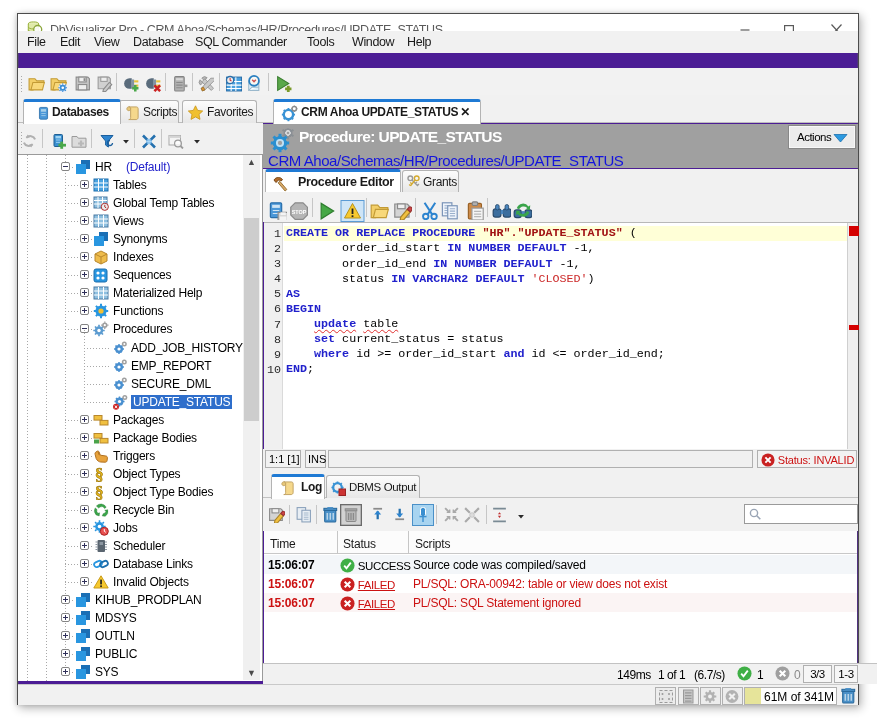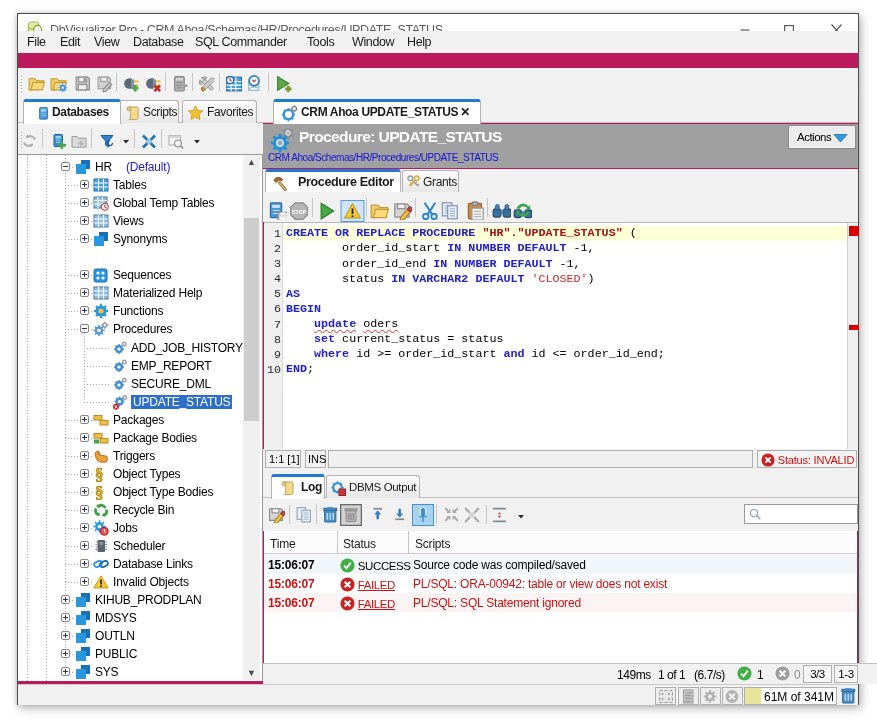--- a/index.html
+++ b/index.html
@@ -1,18 +1,18 @@
 <!DOCTYPE html>
 <html><head>
 <meta charset="utf-8">
 <style>
   html,body{margin:0;padding:0;width:877px;height:727px;background:#fff;overflow:hidden}
   *{box-sizing:border-box}
   body{font-family:"Liberation Sans",sans-serif;font-size:12px;color:#000}
-  #win{position:absolute;left:17px;top:13px;width:842px;height:692px;background:#be185d;
+  #win{position:absolute;left:17px;top:13px;width:842px;height:692px;background:#4c1d95;
        border:1px solid #4c4c4c;box-shadow:2px 3px 9px rgba(0,0,0,.30),-1px 0 4px rgba(0,0,0,.12),inset 0 0 0 1px rgba(90,90,90,.35)}
   #titlebar{position:absolute;left:0;top:0;width:840px;height:32px;background:#fff}
   #titletext{position:absolute;left:32px;top:9px;color:#5a5a5a;font-size:12.5px;letter-spacing:-.38px}
   #menubar{position:absolute;left:0;top:17px;width:840px;height:22px;background:#f1f1f1}
   #menubar span{position:absolute;top:4px;font-size:12.5px;color:#1a1a1a;letter-spacing:-.38px}
   #toolbar{position:absolute;left:0;top:54px;width:840px;height:27px;background:#f2f2f2}
   #tabbar{position:absolute;left:0;top:81px;width:840px;height:28px;background:#f1f1f1;border-bottom:1px solid #bdbdbd}
   .tab{position:absolute;top:5px;height:23px;background:linear-gradient(#fcfcfc,#e7e7e7);border:1px solid #b3b3b3;border-bottom:none;border-radius:3px 3px 0 0;font-size:12px;color:#1a1a1a;letter-spacing:-.35px}
   .tab.active{background:#fff;border-top:3px solid #1f7ad4;top:4px;height:25px;font-weight:bold;z-index:3}
   .tab .lbl{position:absolute;top:4px;white-space:nowrap}
@@ -26,21 +26,21 @@
   .guide{position:absolute;width:1px;background-image:linear-gradient(#a8a8a8 1px,transparent 1px);background-size:1px 3px}
   .hguide{position:absolute;height:1px;background-image:linear-gradient(90deg,#a8a8a8 1px,transparent 1px);background-size:3px 1px}
   .expander{position:absolute;width:9px;height:9px;border:1px solid #848484;background:#fff;border-radius:2px}
   .expander:before{content:"";position:absolute;left:1px;top:3px;width:5px;height:1px;background:#30305a}
   .expander.plus:after{content:"";position:absolute;left:3px;top:1px;width:1px;height:5px;background:#30305a}
   #treescroll{position:absolute;left:225px;top:141px;width:17px;height:525px;background:#f0f0f0}
   #treethumb{position:absolute;left:1px;top:63px;width:15px;height:203px;background:#cdcdcd}
   .sarrow{position:absolute;left:0;width:17px;height:14px;color:#4a4a4a;font-size:9px;text-align:center;line-height:14px}
   #rhead{position:absolute;left:245px;top:110px;width:595px;height:44px;background:#a0a0a0}
   #rtitle{position:absolute;left:36px;top:4px;font-size:15.5px;font-weight:bold;color:#fff;letter-spacing:-.6px}
-  #rcrumb{position:absolute;left:5px;top:28px;font-size:10px;color:#1414dd;letter-spacing:-.45px}
+  #rcrumb{position:absolute;left:5px;top:28px;font-size:15px;color:#1414dd;letter-spacing:-.45px}
   #actions{position:absolute;right:3px;top:2px;width:66px;height:22px;background:#ececec;border:1px solid #f8f8f8;outline:1px solid #888;font-size:11.5px;letter-spacing:-.5px;padding:4px 0 0 7px}
   #rtabs{position:absolute;left:245px;top:155px;width:595px;height:23px;background:#f1f1f1}
   #rtabs .tab{top:1px;height:22px}
   #rtabs .tab.active{top:0;height:23px}
   #rtoolbar{position:absolute;left:245px;top:178px;width:595px;height:30px;background:#f1f1f1}
   #editor{position:absolute;left:246px;top:208px;width:594px;height:227px;background:#fff;border-top:1px solid #b8b8b8}
   #gutter{position:absolute;left:0;top:0;width:19px;height:226px;background:#f0f0f0;border-right:1px solid #dadada}
   .ln{position:absolute;right:1px;font-family:"Liberation Mono",monospace;font-size:11.7px;color:#2a2a2a;text-align:right;width:16px}
   #code{position:absolute;left:22px;top:3.4px;font-family:"Liberation Mono",monospace;font-size:11.7px;line-height:15.1px;white-space:pre}
   .kw{color:#2121cc;font-weight:bold}
@@ -296,20 +296,30 @@
       </div>
       <div class="trow" style="left:0;top:75px;width:245px">
         <div class="hguide" style="left:47px;top:9px;width:14px"></div>
         <div class="expander plus" style="left:62px;top:4px"></div>
         <div class="hguide" style="left:73px;top:9px;width:2px"></div>
         <svg style="position:absolute;left:75px;top:1px" width="16" height="16" viewBox="0 0 16 16">
           <rect x="6" y="1" width="9" height="9" fill="#1b6fb5"></rect>
           <rect x="1" y="5" width="10" height="10" fill="#2996e0"></rect>
         </svg>
         <span class="txt" style="left:95px">Synonyms</span>
+      </div>
+      <div class="trow" style="left:0;top:93px;width:245px">
+        <div class="hguide" style="left:47px;top:9px;width:14px"></div>
+        <div class="expander plus" style="left:62px;top:4px"></div>
+        <div class="hguide" style="left:73px;top:9px;width:2px"></div>
+        <svg style="position:absolute;left:75px;top:1px" width="16" height="16" viewBox="0 0 16 16">
+          <path d="M2 5l6-3 6 3v7l-6 3-6-3z" fill="#eebc4c" stroke="#b8872c"></path>
+          <path d="M2 5l6 3 6-3M8 8v7" stroke="#b8872c" fill="none"></path>
+        </svg>
+        <span class="txt" style="left:95px">Indexes</span>
       </div>
       <div class="trow" style="left:0;top:111px;width:245px">
         <div class="hguide" style="left:47px;top:9px;width:14px"></div>
         <div class="expander plus" style="left:62px;top:4px"></div>
         <div class="hguide" style="left:73px;top:9px;width:2px"></div>
         <svg style="position:absolute;left:75px;top:1px" width="16" height="16" viewBox="0 0 16 16">
           <rect x="1" y="2" width="13" height="13" rx="2" fill="#2996e0" stroke="#1c6fae"></rect>
           <circle cx="5" cy="6" r="1.6" fill="#fff"></circle>
           <circle cx="10" cy="6" r="1.6" fill="#fff"></circle>
           <circle cx="5" cy="11" r="1.6" fill="#fff"></circle>
@@ -727,21 +737,21 @@
         <div class="ln" style="top:110px">8</div>
       <div class="ln" style="top:125px">9</div>
         <div class="ln" style="top:140px">10</div>
     </div>
     <div id="code"><span class="kw">CREATE OR REPLACE PROCEDURE</span> <span class="id2">"HR"."UPDATE_STATUS"</span> (
         order_id_start <span class="kw">IN NUMBER DEFAULT</span> -1,
         order_id_end <span class="kw">IN NUMBER DEFAULT</span> -1,
         status <span class="kw">IN VARCHAR2 DEFAULT</span> <span class="str">'CLOSED'</span>)
 <span class="kw">AS</span>
 <span class="kw">BEGIN</span>
-    <span class="kw sq">update</span> <span class="sq">oders</span>
+    <span class="kw sq">update</span> <span class="sq">table</span>
     <span class="kw">set</span> current_status = status
     <span class="kw">where</span> id &gt;= order_id_start <span class="kw">and</span> id &lt;= order_id_end;
 <span class="kw">END</span>;</div>
     <div id="estripe">
       <div style="position:absolute;left:1px;top:3px;width:10px;height:10px;background:#d40000"></div>
       <div style="position:absolute;left:1px;top:102px;width:10px;height:5px;background:#d40000"></div>
     </div>
   </div>
   <div id="estatus">
     <div class="sfield" style="left:2px;width:36px;font-size:11px">1:1 [1]</div>

